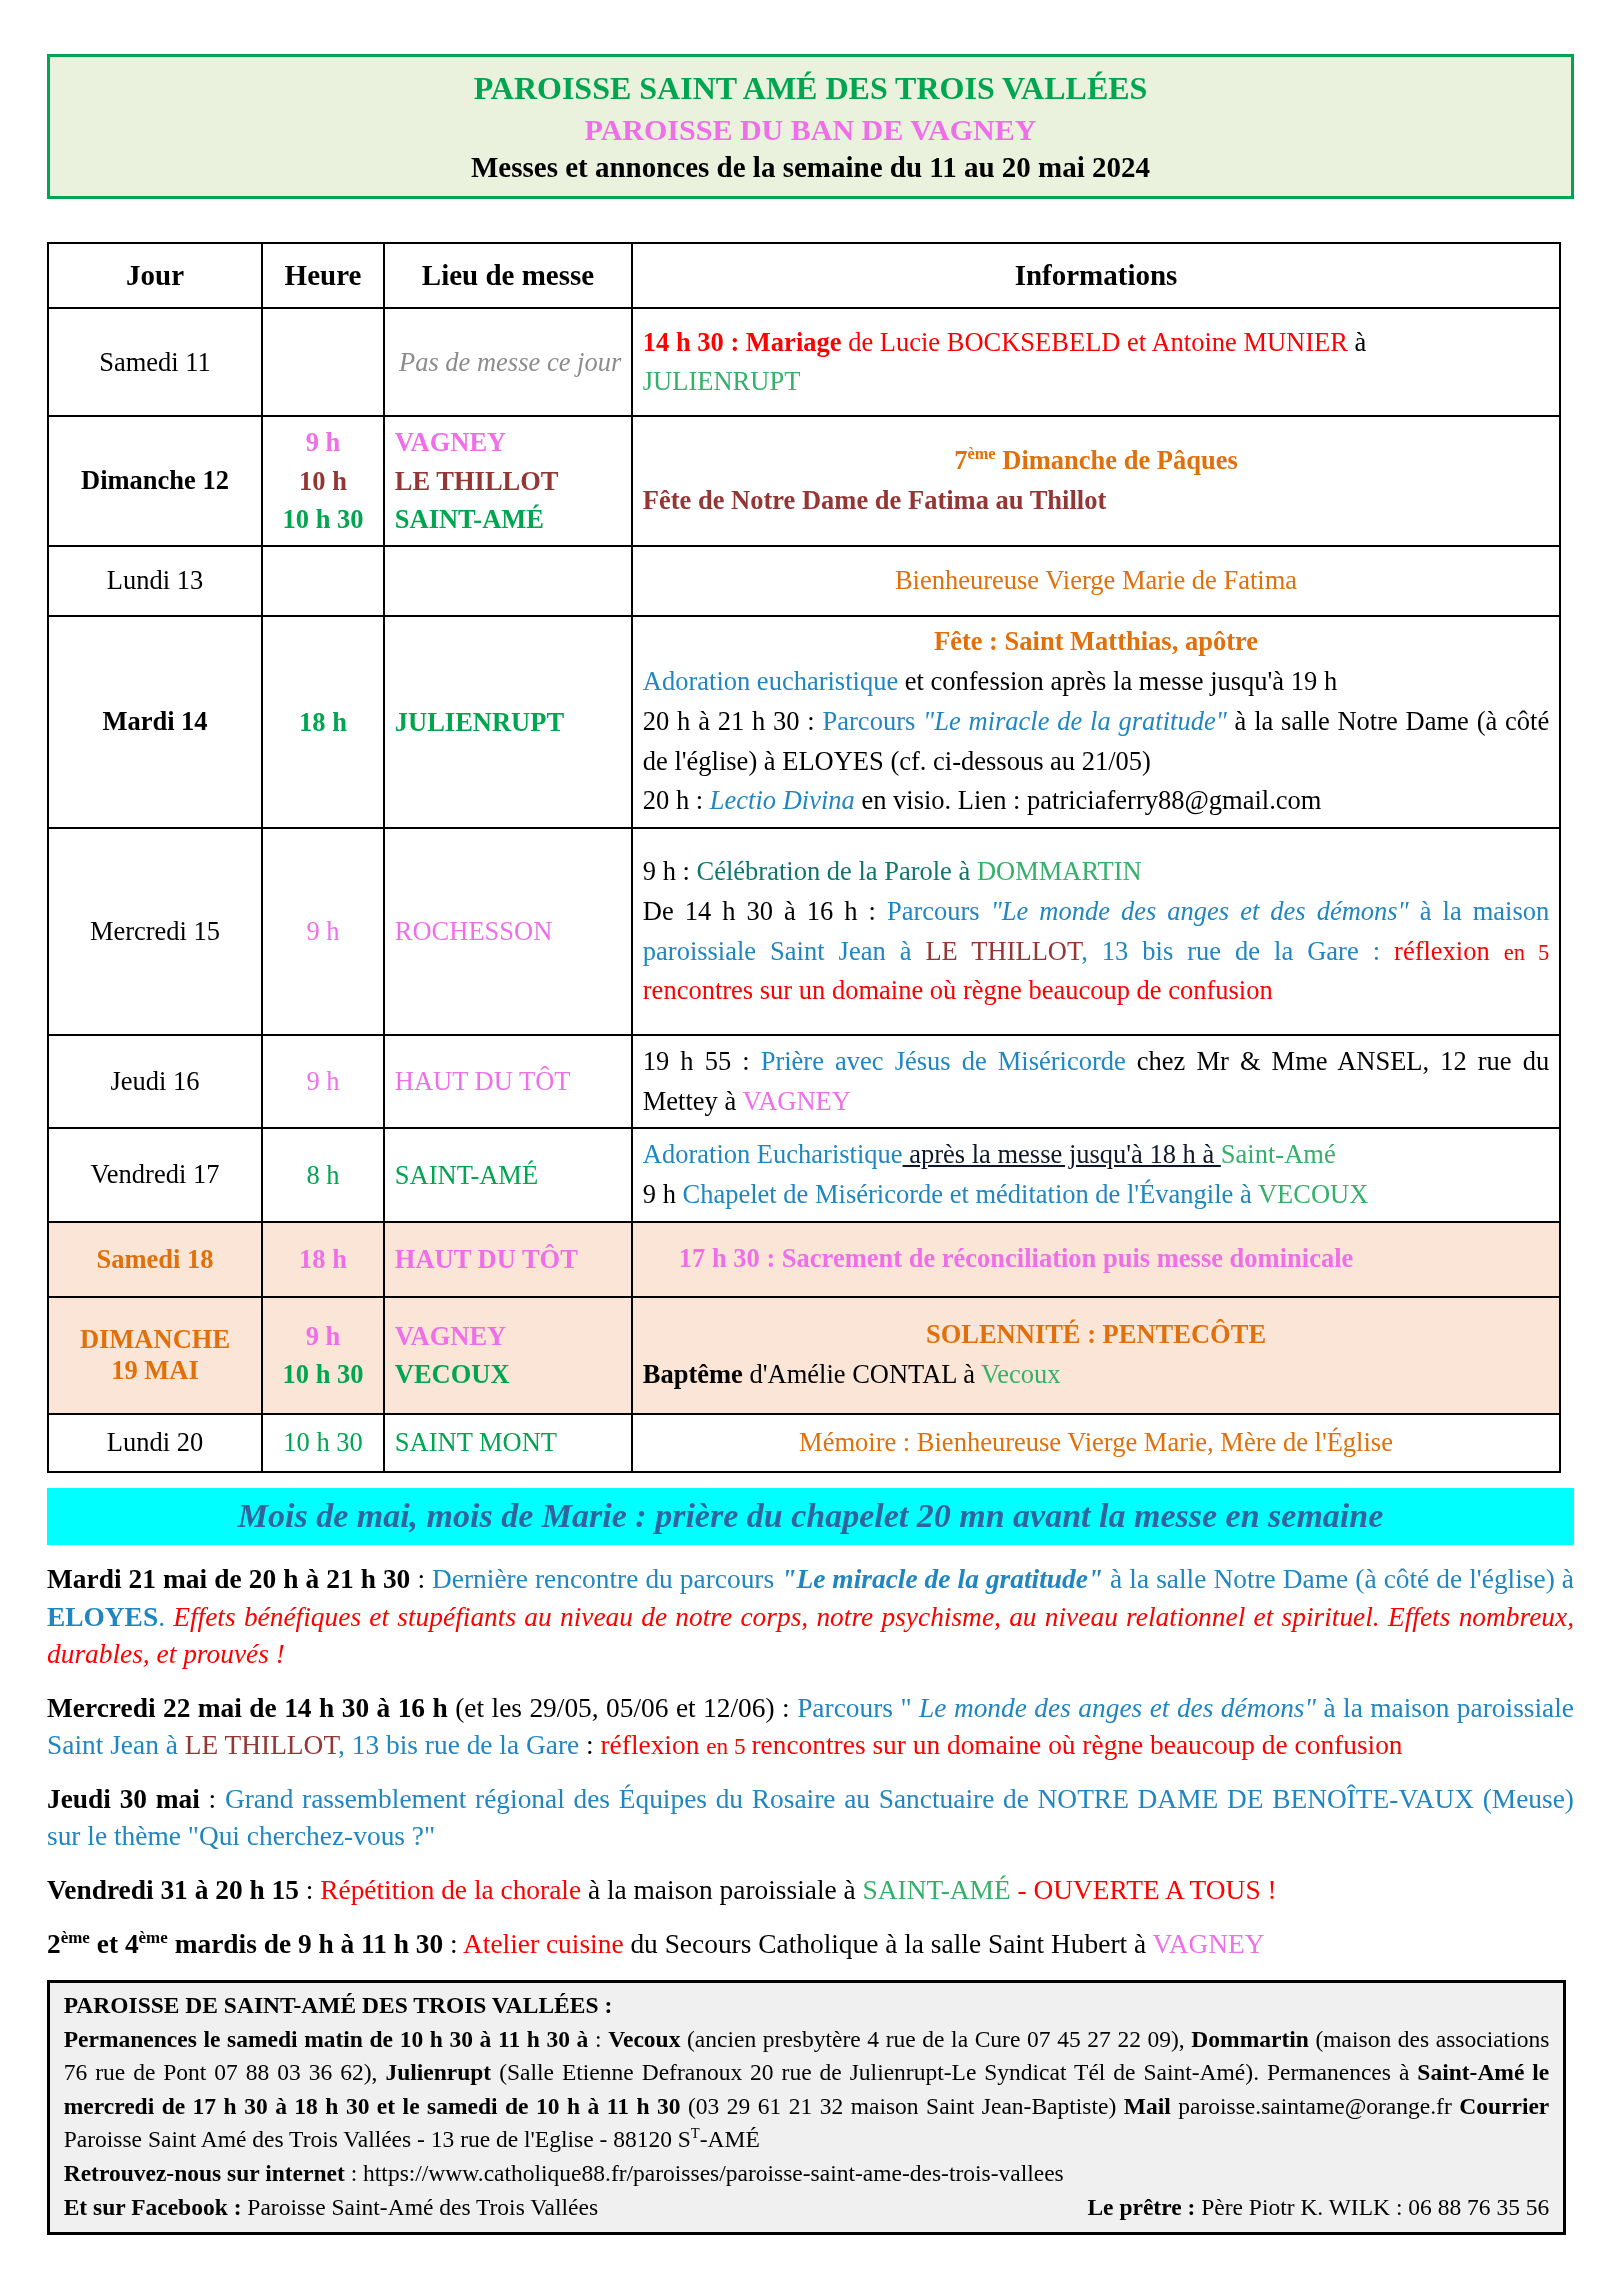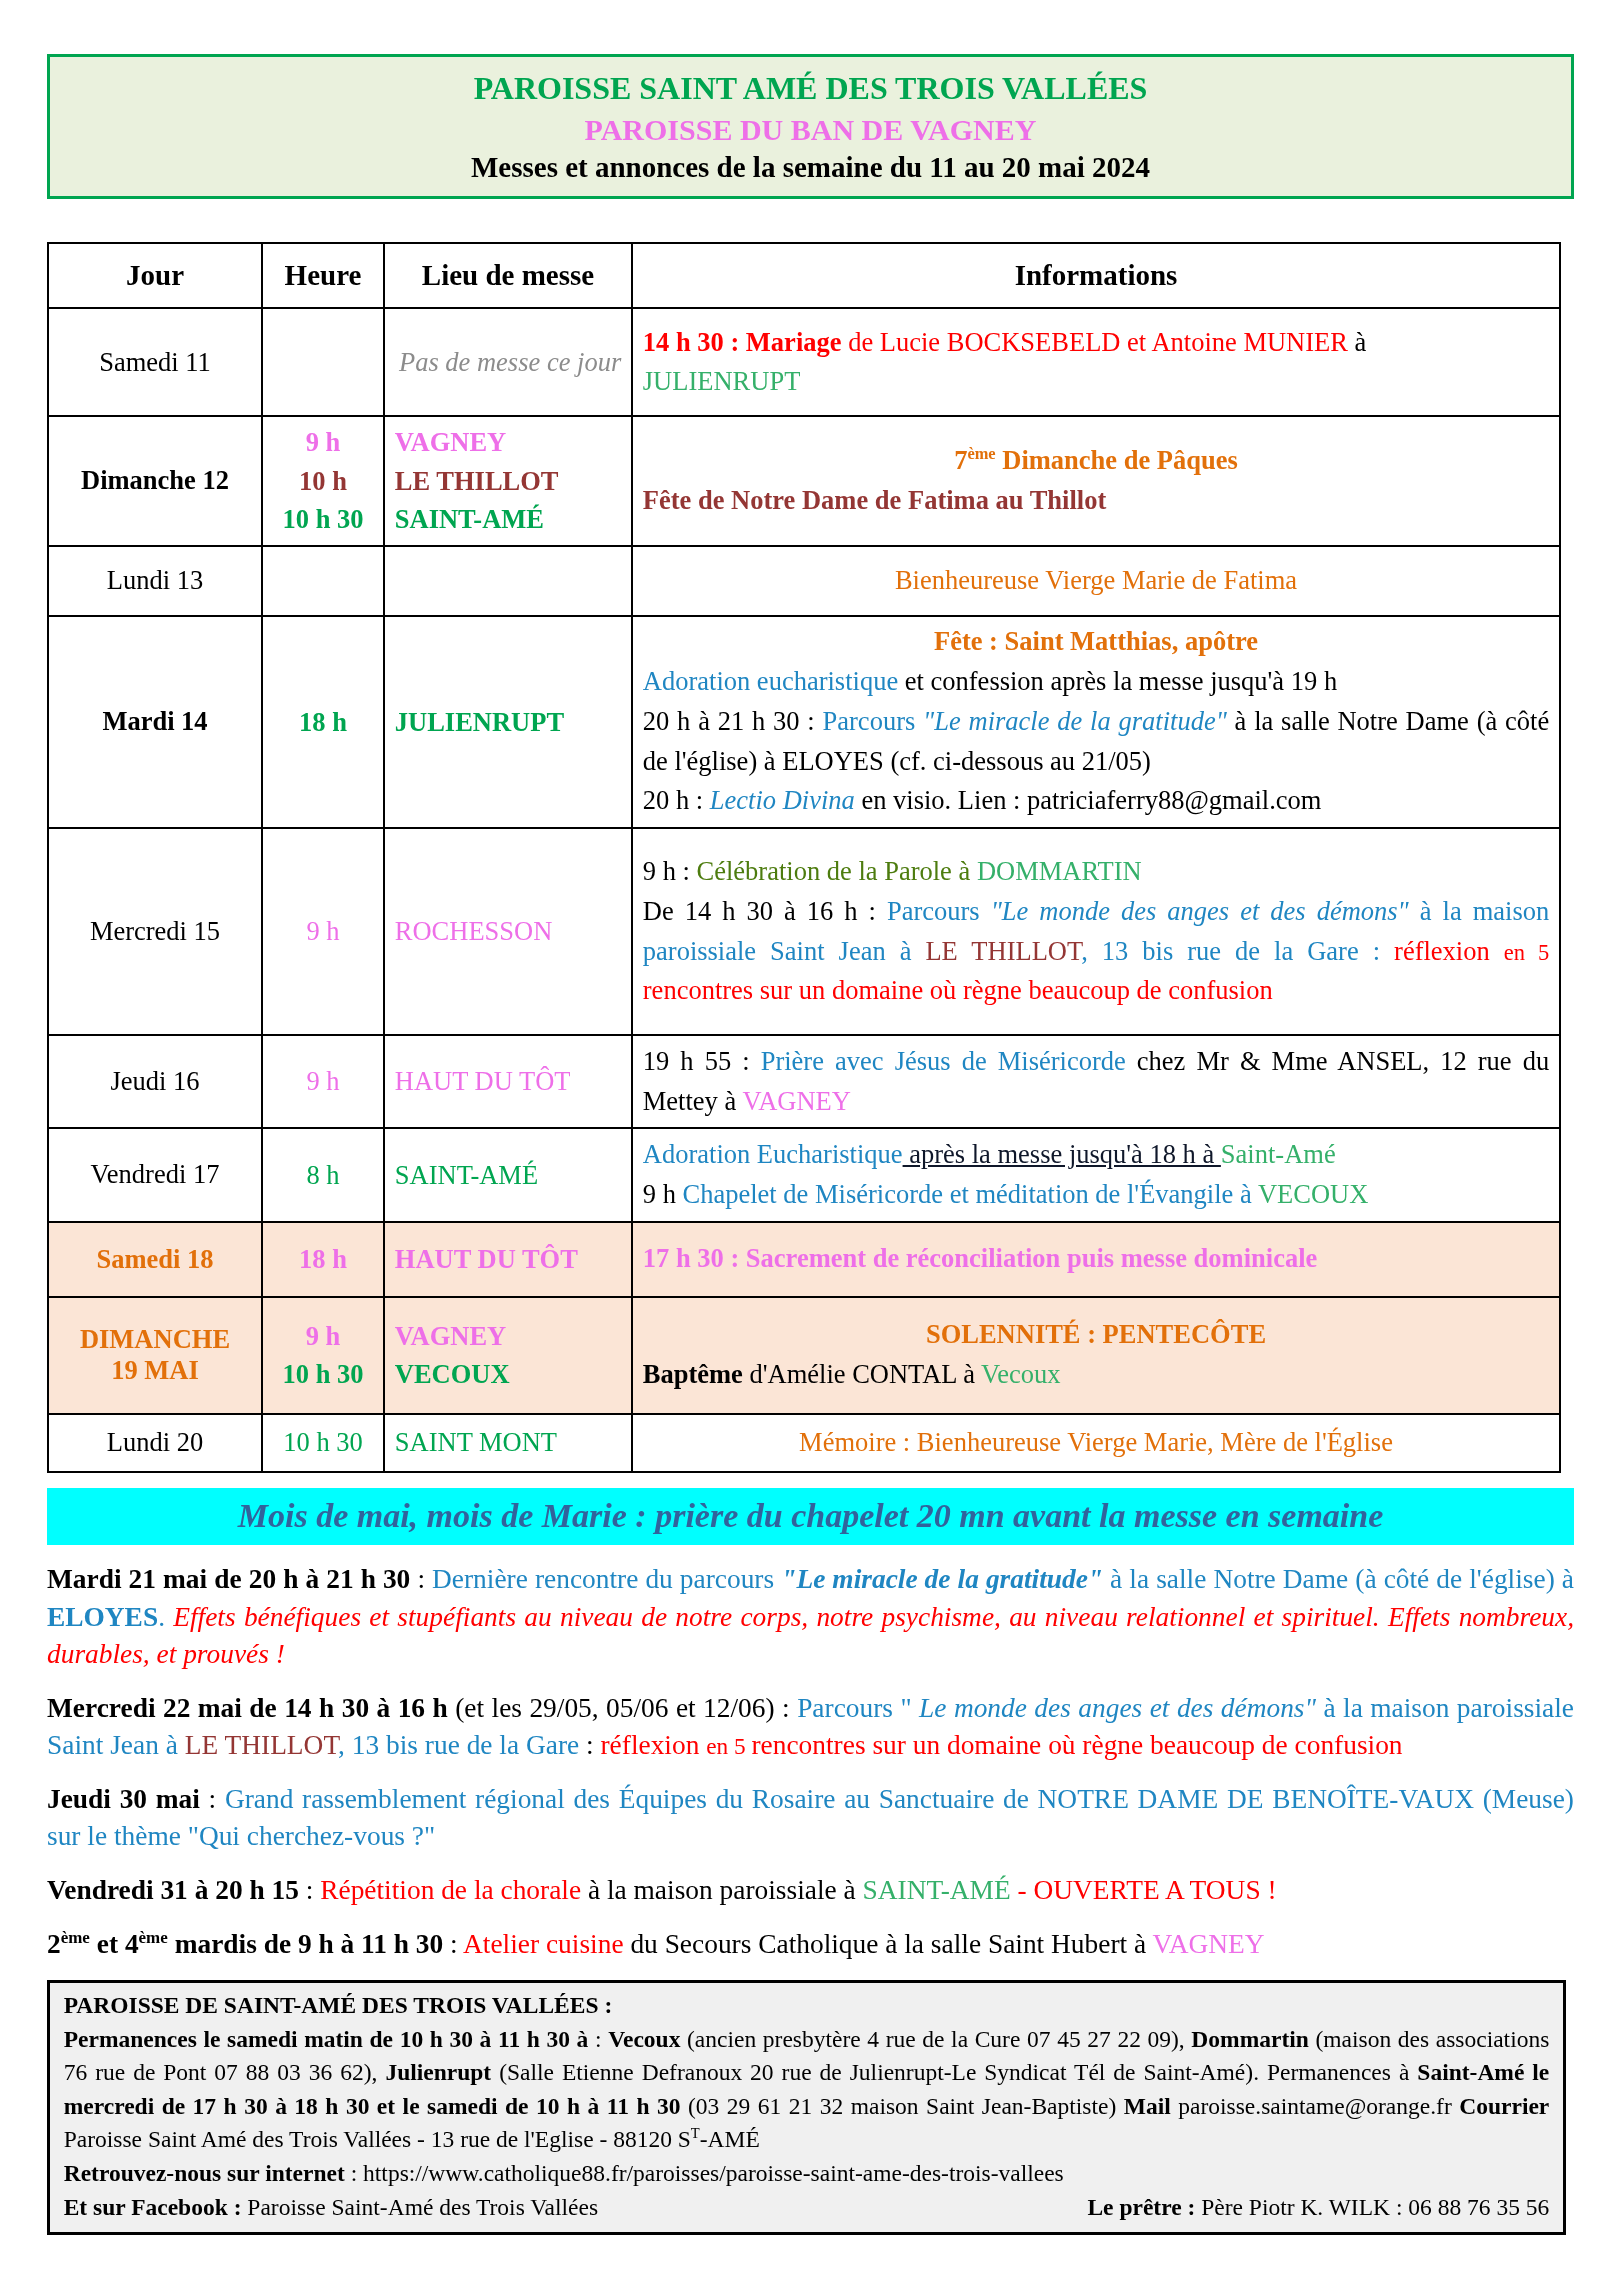--- a/index.html
+++ b/index.html
@@ -142,21 +142,21 @@
         <td class="c-day">
             <div class="tl" style="text-align: center;"><span style="color: rgb(0, 0, 0);">Mercredi 15</span></div>
           </td>
         <td class="c-heure">
             <div class="tl" style="text-align: center;"><span style="color: rgb(238, 111, 232);">9 h</span></div>
           </td>
         <td class="c-lieu">
             <div class="tl" style="text-align: left;"><span style="color: rgb(238, 111, 232);">ROCHESSON</span></div>
           </td>
         <td class="c-info">
-            <div class="tl" style="text-align: left;"><span style="color: rgb(0, 0, 0);">9 h : </span><span style="color: #4d7c0f; margin-top: 28px;">Célébration de la Parole à </span><span style="color: rgb(53, 176, 106);">DOMMARTIN</span></div>
+            <div class="tl" style="text-align: left;"><span style="color: rgb(0, 0, 0);">9 h : </span><span style="color: #0f766e; margin-top: 28px;">Célébration de la Parole à </span><span style="color: rgb(53, 176, 106);">DOMMARTIN</span></div>
             <div class="tl" style="text-align: justify;"><span style="color: rgb(0, 0, 0);">De 14 h 30 à 16 h : </span><span style="color: rgb(31, 134, 194);">Parcours </span><span style="color: rgb(31, 134, 194); font-style: italic;">"Le monde des anges et des démons"</span><span style="color: rgb(31, 134, 194);"> à la maison paroissiale Saint Jean à </span><span style="color: rgb(148, 54, 52);">LE THILLOT</span><span style="color: rgb(31, 134, 194);">, 13 bis rue de la Gare : </span><span style="color: rgb(255, 0, 0);">réflexion </span><span style="color: rgb(255, 0, 0); font-size: 0.85em;">en 5 </span><span style="color: rgb(255, 0, 0);">rencontres sur un domaine où règne beaucoup de confusion</span></div>
           </td>
       </tr>
       <tr class="r-jeu16 thick">
         <td class="c-day">
             <div class="tl" style="text-align: center;"><span style="color: rgb(0, 0, 0);">Jeudi 16</span></div>
           </td>
         <td class="c-heure">
             <div class="tl" style="text-align: center;"><span style="color: rgb(238, 111, 232);">9 h</span></div>
           </td>
@@ -186,21 +186,21 @@
         <td class="c-day">
             <div class="tl" style="text-align: center;"><span style="color: rgb(226, 112, 10); font-weight: bold;">Samedi 18</span></div>
           </td>
         <td class="c-heure">
             <div class="tl" style="text-align: center;"><span style="color: rgb(238, 111, 232); font-weight: bold;">18 h</span></div>
           </td>
         <td class="c-lieu">
             <div class="tl" style="text-align: left;"><span style="color: rgb(238, 111, 232); font-weight: bold;">HAUT DU TÔT</span></div>
           </td>
         <td class="c-info">
-            <div class="tl" style="text-align: left;"><span style="color: rgb(238, 111, 232); font-weight: bold;">17 h 30 : Sacrement de réconciliation puis messe dominicale</span></div>
+            <div class="tl" style="text-align: left; margin-left: 36px;"><span style="color: rgb(238, 111, 232); font-weight: bold;">17 h 30 : Sacrement de réconciliation puis messe dominicale</span></div>
           </td>
       </tr>
       <tr class="r-dim19 hl thick">
         <td class="c-day">
             <div class="tl" style="text-align: center;"><span style="color: rgb(226, 112, 10); font-weight: bold;">DIMANCHE</span></div>
             <div class="tl" style="text-align: center;"><span style="color: rgb(226, 112, 10); font-weight: bold;">19 MAI</span></div>
           </td>
         <td class="c-heure">
             <div class="tl" style="text-align: center;"><span style="color: rgb(238, 111, 232); font-weight: bold;">9 h</span></div>
             <div class="tl" style="text-align: center;"><span style="color: rgb(0, 165, 80); font-weight: bold;">10 h 30</span></div>

